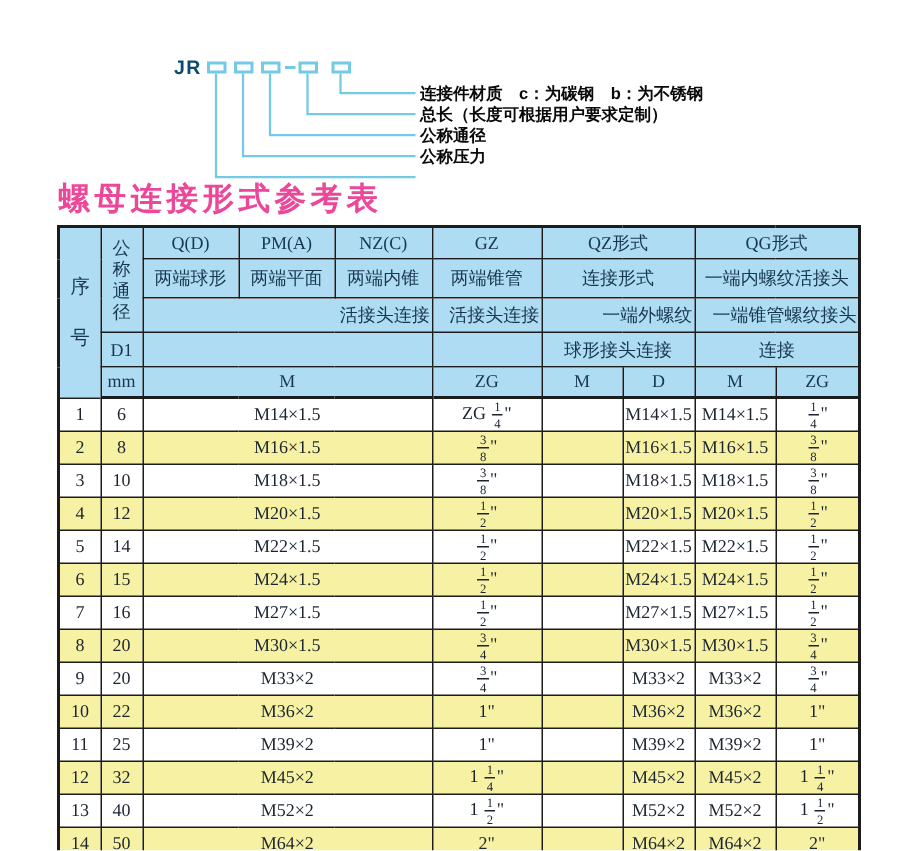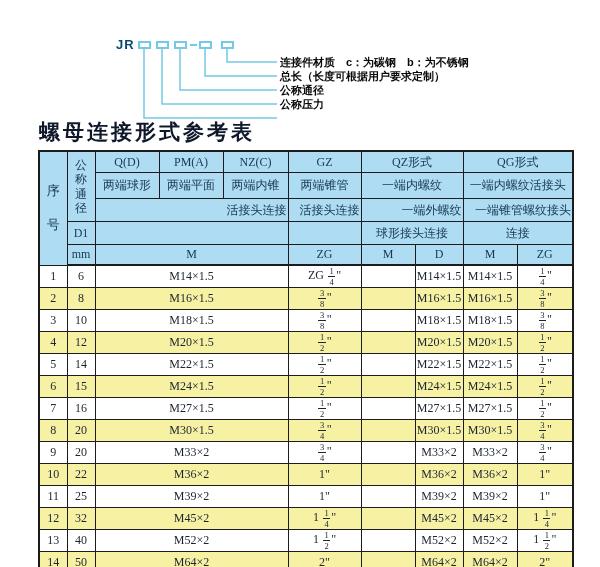--- a/index.html
+++ b/index.html
@@ -12,21 +12,21 @@
   .diag-title .star{color:var(--star-blue);margin-right:2px;}
   .jr{position:absolute;left:116px;top:37px;font-size:13px;font-weight:bold;color:#0c4a6e;letter-spacing:1px;}
   .code-box{position:absolute;top:41px;width:13px;height:8px;border:2px solid var(--line-blue);background:#fff;box-sizing:border-box;}
   .code-dash{position:absolute;top:44px;width:7px;height:2px;background:var(--line-blue);}
   #connector-svg{position:absolute;left:0;top:0;pointer-events:none;}
   #connector-svg polyline{fill:none;stroke:var(--line-blue);stroke-width:1.5;}
   .label-line{position:absolute;left:280px;font-size:11px;font-weight:bold;white-space:nowrap;color:#0a0a0a;}
   
   .table-title{
     position:absolute;left:39px;top:118px;font-size:21px;font-weight:bold;letter-spacing:3px;
-    font-family:"Liberation Serif","DejaVu Serif",serif;color:#0f172a;
+    font-family:"Liberation Serif","DejaVu Serif",serif;color:#ec4899;
   }
   
   table.spec{
     position:absolute;left:38px;top:150px;width:536px;height:408px;
     border-collapse:collapse;table-layout:fixed;
     font-family:"Liberation Serif","DejaVu Serif",serif;
     font-size:12px;color:var(--body-text);
   }
   table.spec th,table.spec td{
     border:1px solid var(--border-dark);
@@ -108,21 +108,21 @@
         <th>NZ(C)</th>
         <th>GZ</th>
         <th colspan="2">QZ形式</th>
         <th colspan="2">QG形式</th>
       </tr>
       <tr class="hr2">
         <th>两端球形</th>
         <th>两端平面</th>
         <th>两端内锥</th>
         <th>两端锥管</th>
-        <th colspan="2">一端内螺纹</th>
+        <th colspan="2">连接形式</th>
         <th colspan="2">一端内螺纹活接头</th>
       </tr>
       <tr class="hr3">
         <th colspan="3">活接头连接</th>
         <th>活接头连接</th>
         <th colspan="2">一端外螺纹</th>
         <th colspan="2">一端锥管螺纹接头</th>
       </tr>
       <tr class="hr4">
         <th>D1</th>

